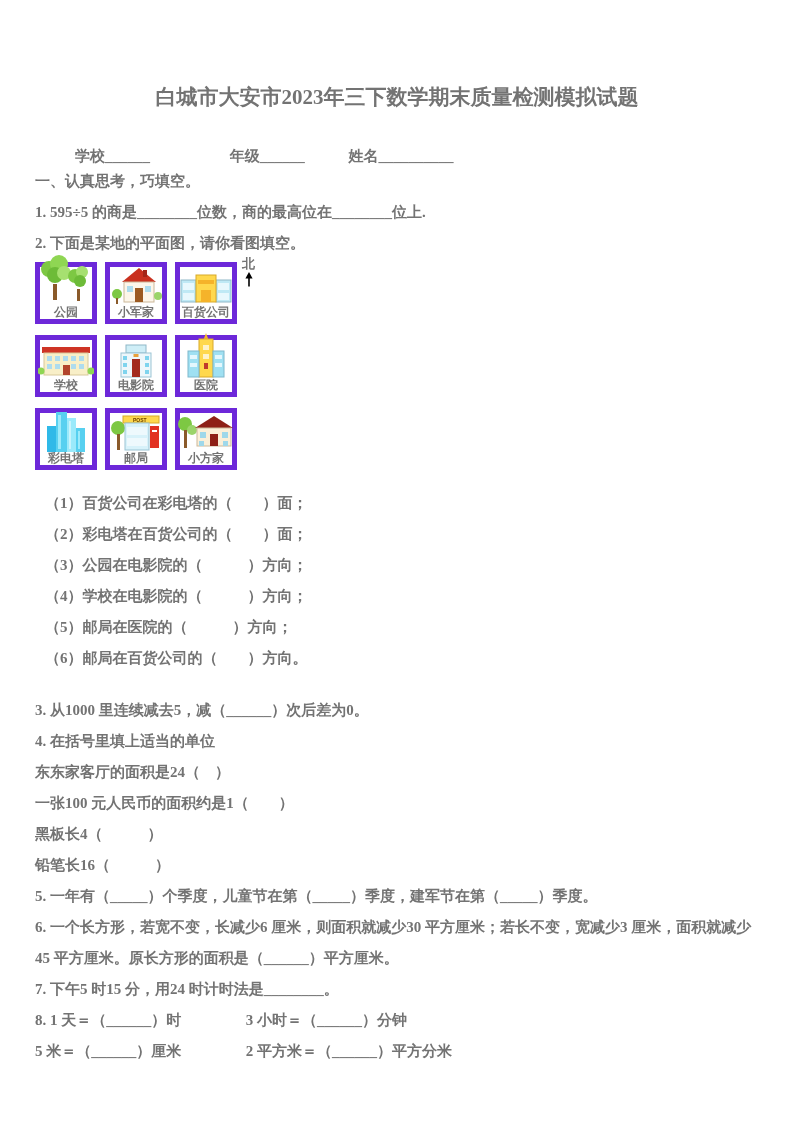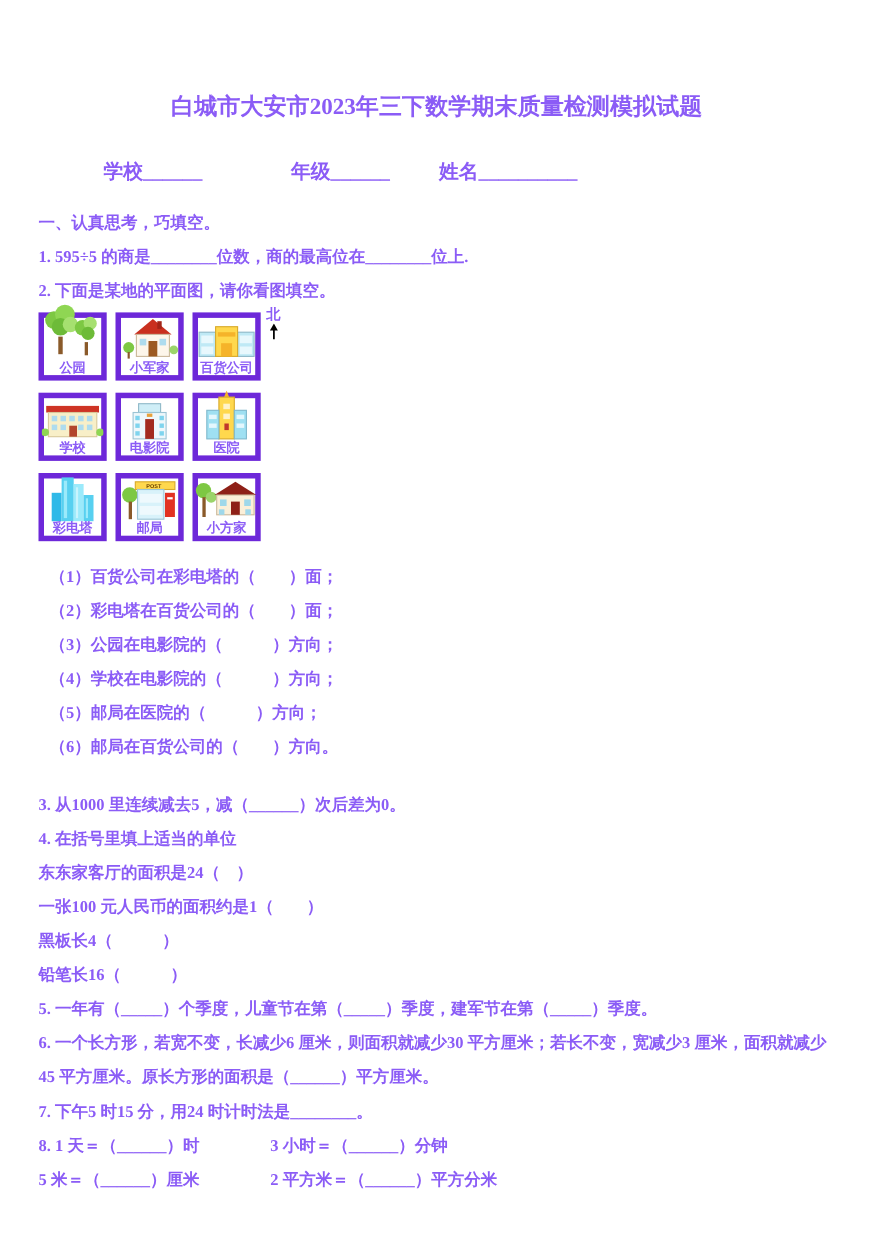--- a/index.html
+++ b/index.html
@@ -1,37 +1,37 @@
 <!DOCTYPE html>
 <html><head>
 <meta charset="utf-8">
 <style>
   html,body{margin:0;padding:0;background:#fff;}
   .page{
     position:relative;
     width:794px;height:1123px;
-    background:#fff;color:#8b5cf6;
+    background:#fff;color:#737373;
     font-family:"Liberation Serif","DejaVu Serif",serif;
     font-weight:bold;
     overflow:hidden;
   }
   .title{
     margin:0;padding-top:86px;
     text-align:center;
     font-size:21px;line-height:22px;font-weight:bold;
   }
   .header-line{
     margin-top:36px;height:24px;line-height:24px;
-    padding-left:94px;font-size:18px;white-space:nowrap;
+    padding-left:75px;font-size:15px;white-space:nowrap;
   }
   .hf2{margin-left:76px;}
   .hf3{margin-left:40px;}
   .content{padding:0 30px 0 35px;font-size:15px;}
   .line{height:31px;line-height:31px;white-space:nowrap;}
-  .heading{margin-top:22px;height:27px;line-height:27px;}
+  .heading{height:27px;line-height:27px;}
   .q1{height:29px;line-height:29px;margin-top:3px;}
   .q2{height:29px;line-height:29px;margin-top:2px;}
   .para{margin:0;line-height:31px;white-space:normal;font-family:Liberation Serif, serif;}
   .sub{padding-left:10px;}
   .subs{margin-top:18px;}
   .after-map{margin-top:21px;}
   .q8c1{display:inline-block;min-width:207px;}
   
   .map{position:relative;width:210px;margin-top:4px;}
   .map-grid{

